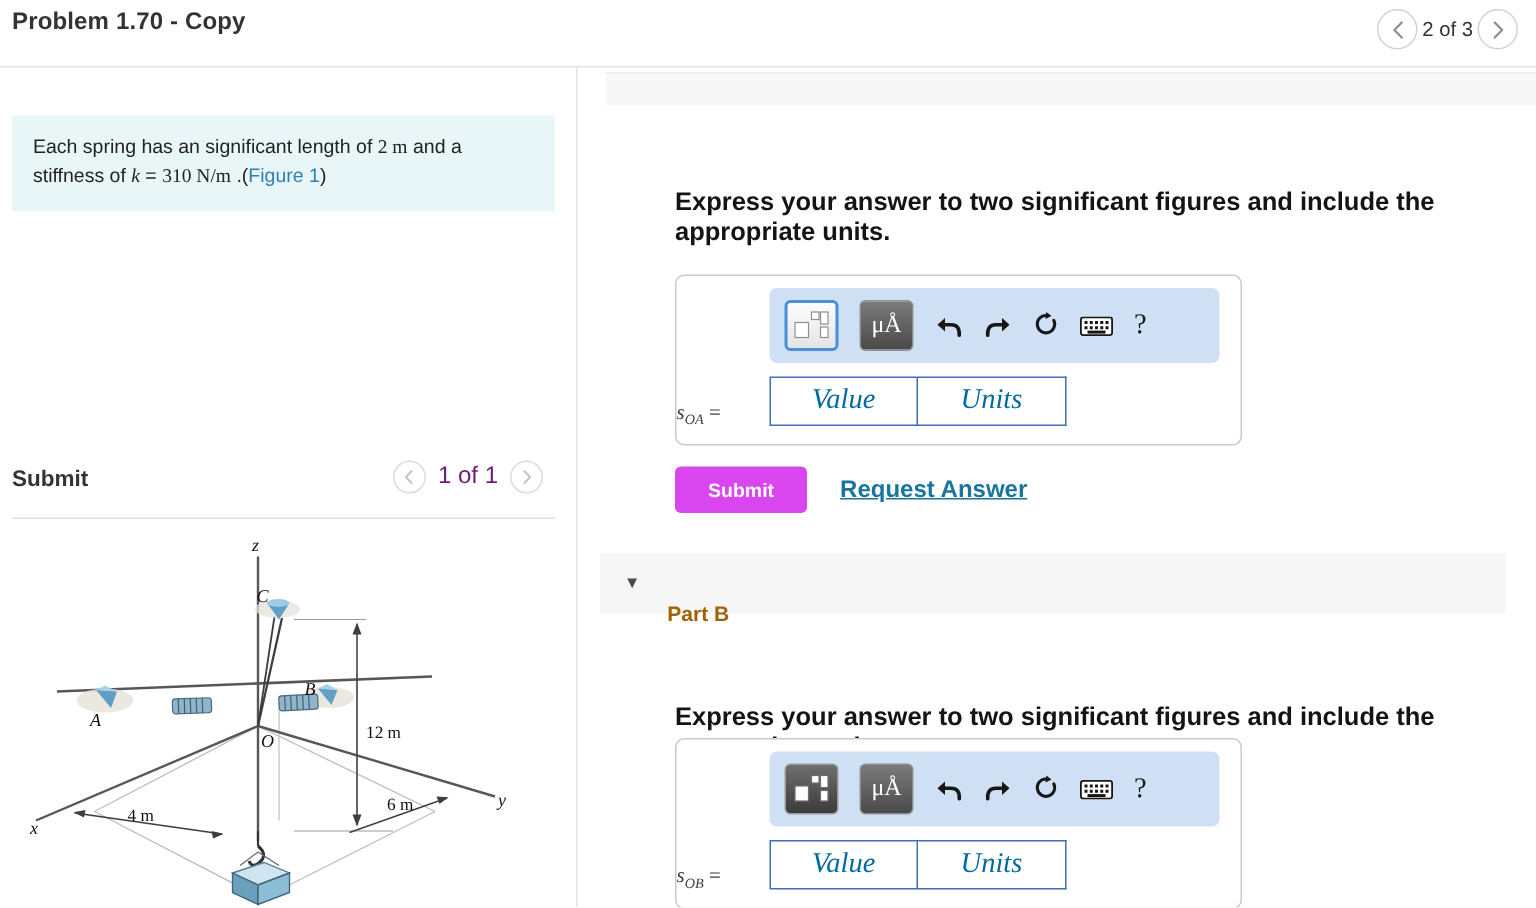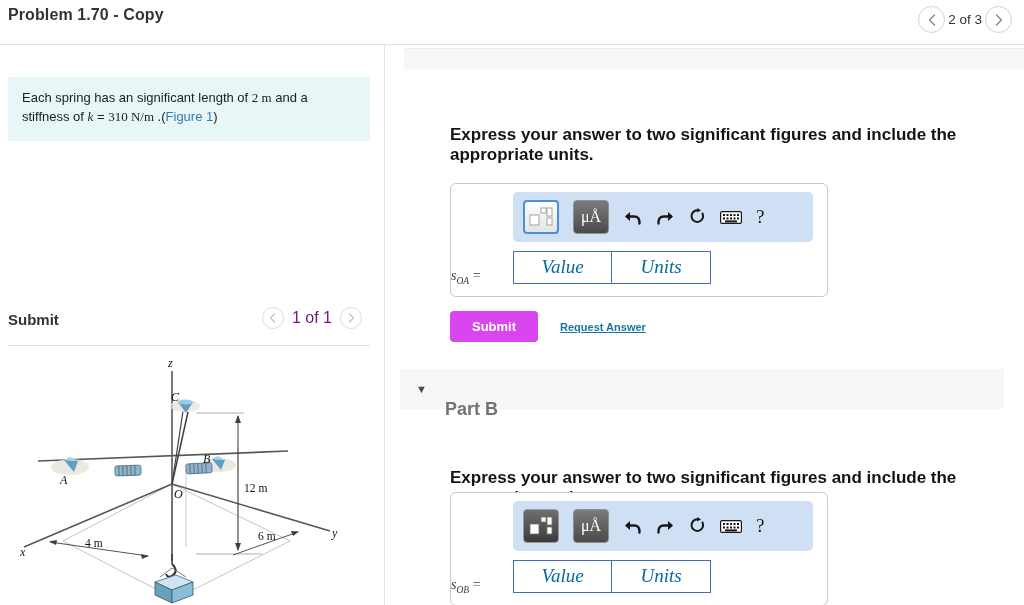--- a/index.html
+++ b/index.html
@@ -217,37 +217,37 @@
     font-size: 13px;
     font-weight: bold;
     padding: 8px 22px;
     border: none;
     border-radius: 4px;
     cursor: pointer;
     font-family: "Liberation Sans", sans-serif;
   }
   .request-link {
     color: #1a74a0;
-    font-size: 11px;
+    font-size: 16px;
     font-weight: bold;
     text-decoration: underline;
     cursor: pointer;
   }
 
   .part-header {
     position: absolute; left: 14px;
     width: 604px; height: 40px;
     background: #f6f6f6;
     display: flex; align-items: center;
     gap: 18px;
     padding-left: 16px;
     cursor: pointer;
   }
   .caret { color: #4a4a4a; font-size: 11px; }
-  .part-label { font-size: 18px; font-weight: bold; color: #737373; margin-top: 40px; }
+  .part-label { font-size: 14px; font-weight: bold; color: #a16207; margin-top: 40px; }
 
   svg { display: block; }
 </style>
 </head>
 <body>
 
 <div class="topbar">
   <div class="problem-title">Problem 1.70 - Copy</div>
   <div class="pager">
     <div class="pager-btn">

